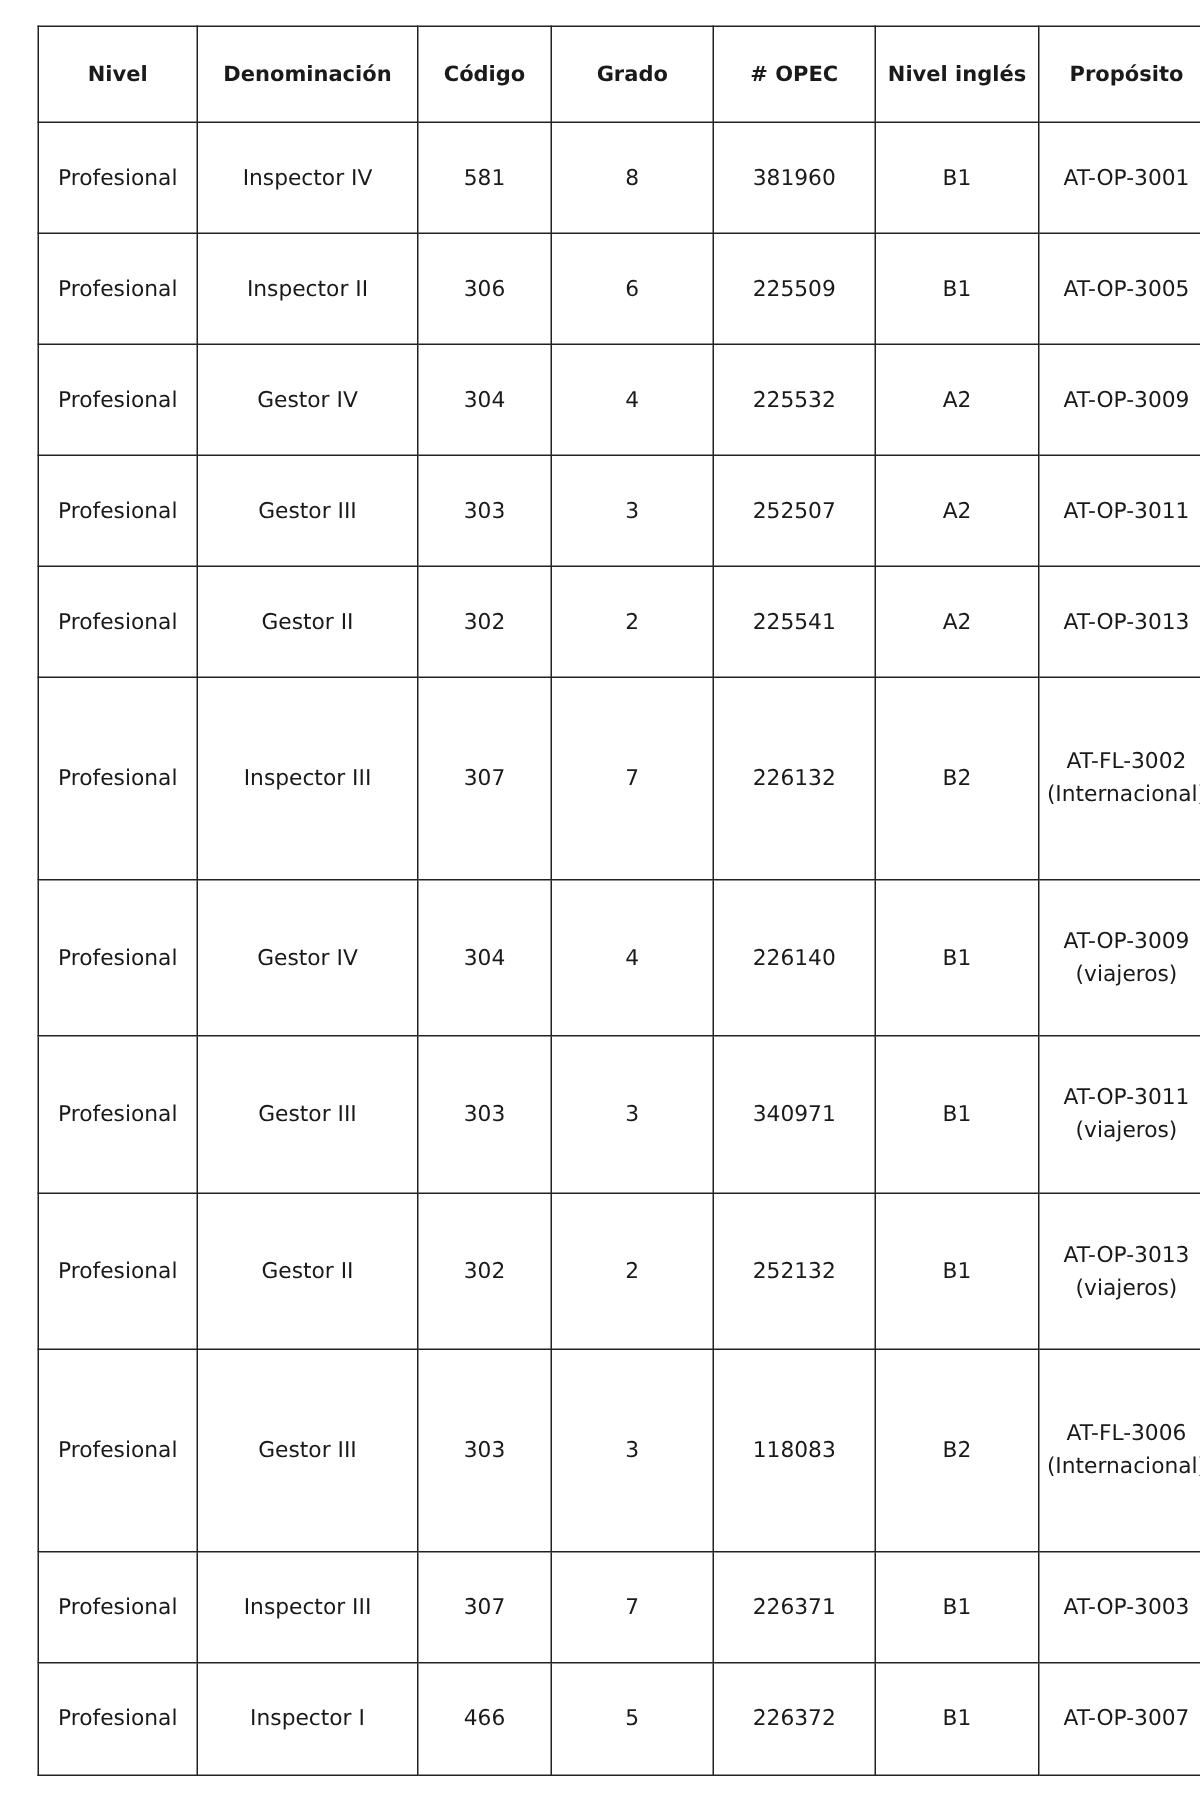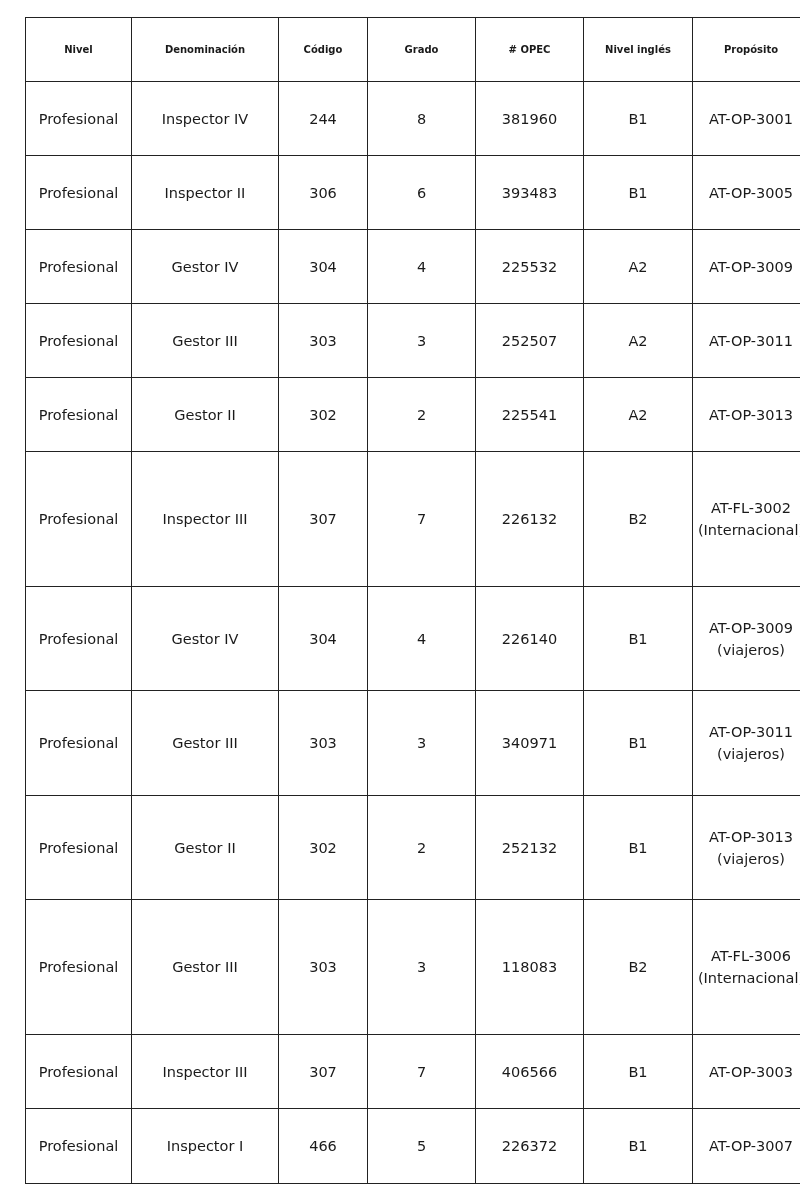--- a/index.html
+++ b/index.html
@@ -1,19 +1,19 @@
 <!DOCTYPE html>
 <html><head>
 <meta charset="utf-8">
 <style>
   html, body { margin:0; padding:0; background:#ffffff; }
   body { width:800px; height:1200px; position:relative; font-family:"DejaVu Sans", sans-serif; color:#1a1a1a; }
   table { position:absolute; left:25px; top:17px; border-collapse:collapse; table-layout:fixed; width:750px; }
   td, th { border:1px solid #222; text-align:center; vertical-align:middle; padding:0 2px; font-size:14.5px; line-height:22px; }
-  th { font-weight:bold; font-size:10px; }
+  th { font-weight:bold; font-size:14px; }
   .c0{width:101px}.c1{width:142px}.c2{width:84px}.c3{width:103px}.c4{width:103px}.c5{width:104px}.c6{width:112px}
   .sub { display:block; }
 </style>
 </head>
 <body>
 
 <table>
   <thead>
     <tr style="height:64px">
       <th class="c0">Nivel</th>
@@ -27,21 +27,21 @@
   </thead>
   <tbody id="tbody">
       <tr style="height: 74px;">
         <td>
           <span class="sub">Profesional</span>
         </td>
         <td>
           <span class="sub">Inspector IV</span>
         </td>
         <td>
-          <span class="sub">244</span>
+          <span class="sub">581</span>
         </td>
         <td>
           <span class="sub">8</span>
         </td>
         <td>
           <span class="sub">381960</span>
         </td>
         <td>
           <span class="sub">B1</span>
         </td>
@@ -56,21 +56,21 @@
         <td>
           <span class="sub">Inspector II</span>
         </td>
         <td>
           <span class="sub">306</span>
         </td>
         <td>
           <span class="sub">6</span>
         </td>
         <td>
-          <span class="sub">393483</span>
+          <span class="sub">225509</span>
         </td>
         <td>
           <span class="sub">B1</span>
         </td>
         <td>
           <span class="sub">AT-OP-3005</span>
         </td>
       </tr>
       <tr style="height: 74px;">
         <td>
@@ -268,21 +268,21 @@
         <td>
           <span class="sub">Inspector III</span>
         </td>
         <td>
           <span class="sub">307</span>
         </td>
         <td>
           <span class="sub">7</span>
         </td>
         <td>
-          <span class="sub">406566</span>
+          <span class="sub">226371</span>
         </td>
         <td>
           <span class="sub">B1</span>
         </td>
         <td>
           <span class="sub">AT-OP-3003</span>
         </td>
       </tr>
       <tr style="height: 75px;">
         <td>

